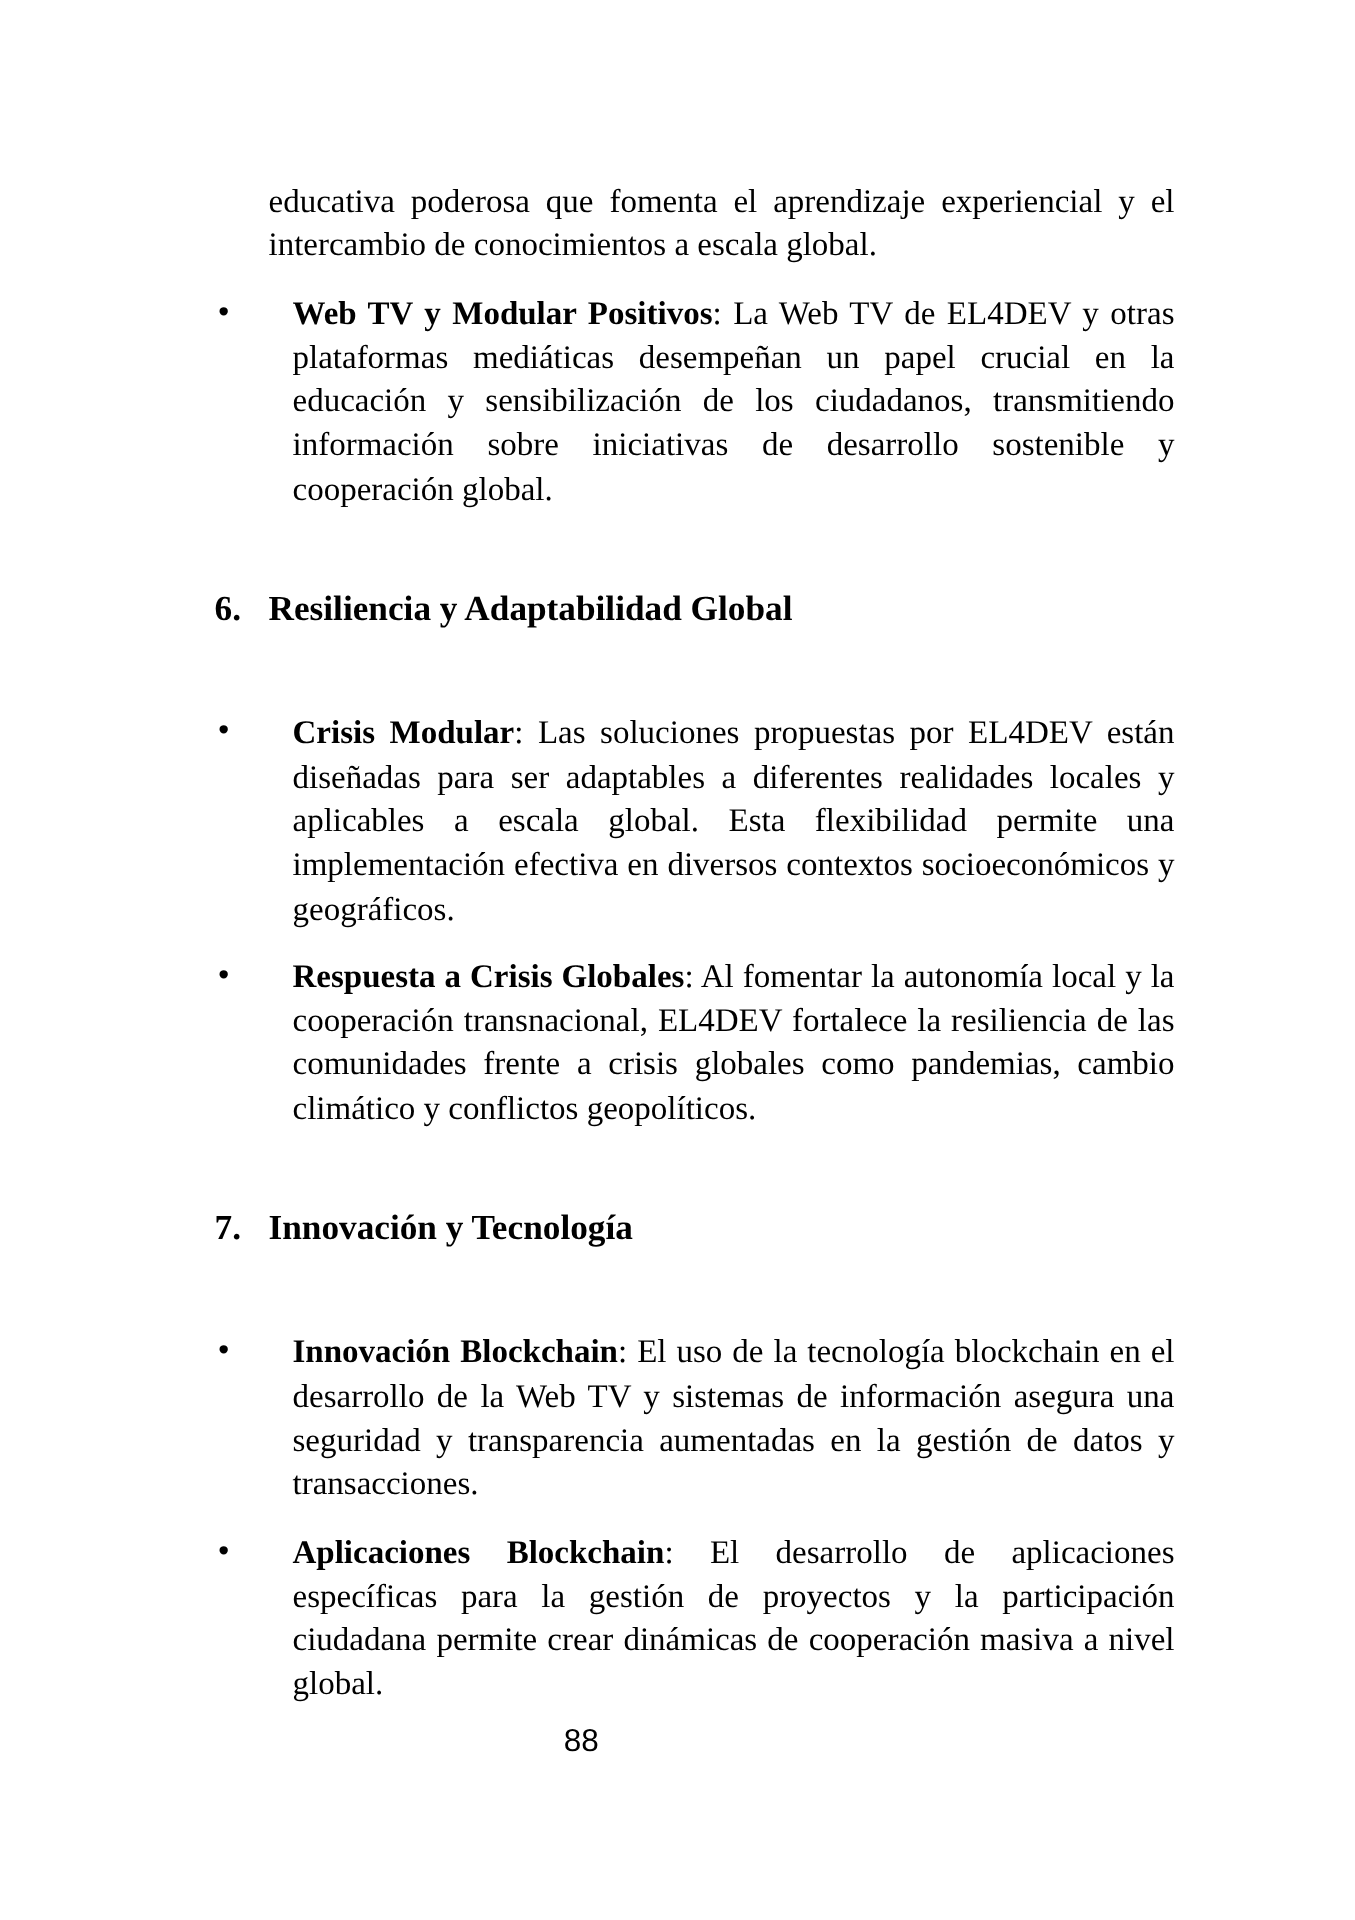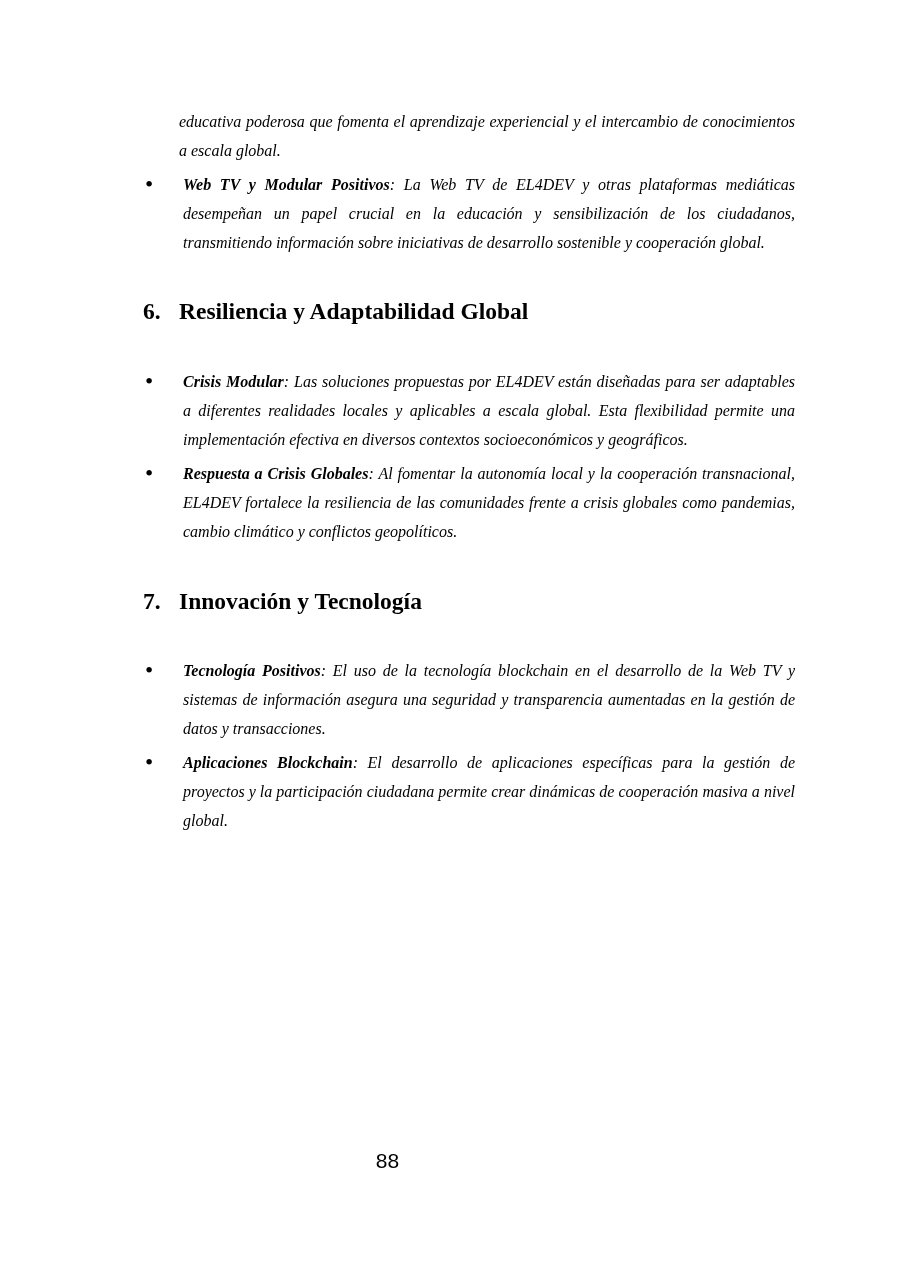--- a/index.html
+++ b/index.html
@@ -21,27 +21,26 @@
   }
   .content {
     position: absolute;
     left: 143px;
     top: 103px;
     width: 656px;
   }
   
   .para,
   .bullet-text {
-    font-size: 16px;
+    font-size: 22px;
     line-height: 29.3px;
     text-align: justify;
     text-justify: inter-word;
     hyphens: none;
-    margin: 4px;
-    font-style: italic;
+    margin: 16px;
   }
   
   .para.cont {
     margin-left: 36px;
   }
   
   .bullet {
     position: relative;
     margin: 0;
     padding-left: 36px;
@@ -124,21 +123,21 @@
 
     <div class="gap-before-heading"></div>
     <div class="heading">
       <span class="heading-num">7.</span>
       <span>Innovación y Tecnología</span>
     </div>
     <div class="gap-after-heading"></div>
 
     <div class="bullet">
       <span class="bullet-marker">•</span>
-      <p class="bullet-text"><b>Tecnología Positivos</b><span>: </span><span>El uso de la tecnología blockchain en el desarrollo de la Web TV y sistemas de información asegura una seguridad y transparencia aumentadas en la gestión de datos y transacciones.</span></p>
+      <p class="bullet-text"><b>Innovación Blockchain</b><span>: </span><span>El uso de la tecnología blockchain en el desarrollo de la Web TV y sistemas de información asegura una seguridad y transparencia aumentadas en la gestión de datos y transacciones.</span></p>
     </div>
 
     <div class="bullet">
       <span class="bullet-marker">•</span>
       <p class="bullet-text"><b>Aplicaciones Blockchain</b><span>: </span><span>El desarrollo de aplicaciones específicas para la gestión de proyectos y la participación ciudadana permite crear dinámicas de cooperación masiva a nivel global.</span></p>
     </div>
 
   </div>
 
   <div class="page-number">88</div>

